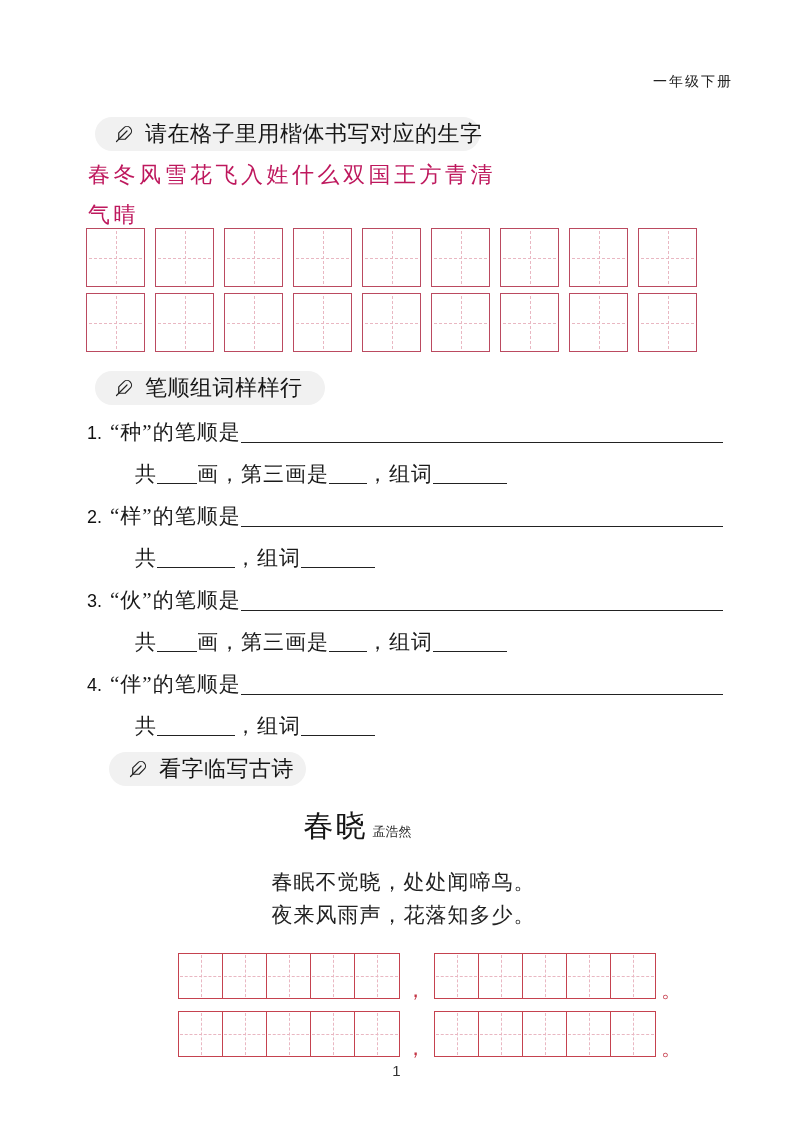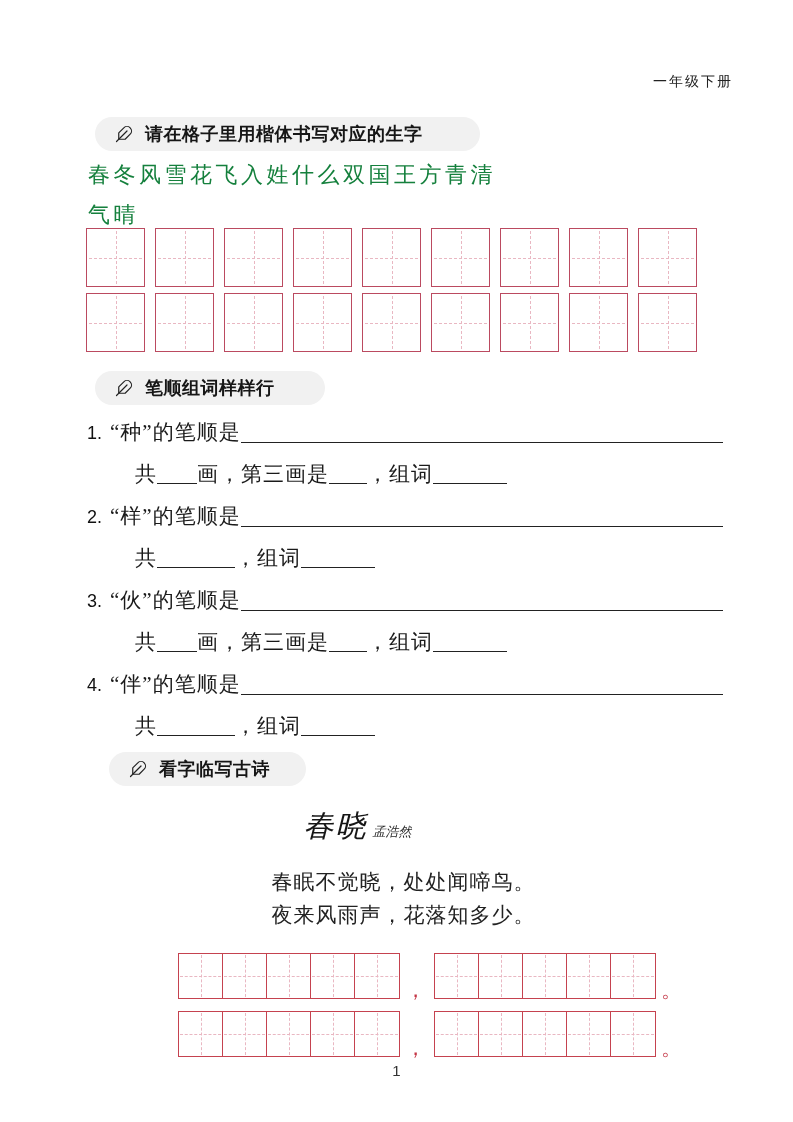--- a/index.html
+++ b/index.html
@@ -26,25 +26,25 @@
   .pill{
     position:absolute;height:34px;background:var(--pill-bg);
     border-radius:17px;display:flex;align-items:center;
     padding:0 26px 0 20px;gap:12px;
   }
   .pill-1{left:95px;top:117px;width:385px;}
   .pill-2{left:95px;top:371px;width:230px;}
   .pill-3{left:109px;top:752px;width:197px;}
   .pill .quill{display:flex;align-items:center;}
   .pill .quill svg{width:18px;height:18px;stroke:#222;}
-  .pill-text{font-size:18px;font-weight:700;color:#161616;letter-spacing:0.5px;white-space:nowrap;}
+  .pill-text{font-size:22px;font-weight:400;color:#161616;letter-spacing:0.5px;white-space:nowrap;}
 
   .charlist{
     position:absolute;left:88px;font-size:22px;word-spacing:-4px;
-    letter-spacing:1px;color:#15803d;white-space:nowrap;
+    letter-spacing:1px;color:#be185d;white-space:nowrap;
   }
   .charlist-1{top:160px;}
   .charlist-2{top:200px;}
 
   .hanzi-grid{position:absolute;left:86px;top:228px;}
   .tian-row{display:flex;gap:10px;margin-bottom:6px;}
   .tian-cell{
     width:59px;height:59px;border:1.6px solid var(--grid-border);
     position:relative;background:#fff;
   }
@@ -63,21 +63,21 @@
   .q-text{font-size:21px;color:#1a1a1a;letter-spacing:1px;white-space:nowrap;}
   .q-fill{flex:1;border-bottom:1.7px solid #222;align-self:flex-end;margin-bottom:5px;}
   .q-sub{display:flex;align-items:baseline;line-height:30px;margin-top:11px;padding-left:48px;}
   .blank{border-bottom:1.7px solid #222;align-self:flex-end;margin-bottom:5px;}
   .blank-a{width:40px;}
   .blank-b{width:38px;}
   .blank-c{width:74px;}
 
   .poem-title-row{
     position:absolute;top:806px;left:0;width:635px;text-align:center;
-    padding-left:80px;white-space:nowrap;font-style:italic;
+    padding-left:80px;white-space:nowrap;
   }
   .poem-title{font-size:30px;color:#161616;letter-spacing:2px;}
   .poem-author{font-size:13px;color:#2a2a2a;margin-left:5px;}
   .poem-line{
     position:absolute;left:0;width:763px;text-align:center;padding-left:44px;
     font-size:21px;letter-spacing:1px;color:#222;white-space:nowrap;
   }
   .poem-line-1{top:868px;}
   .poem-line-2{top:901px;}
 

